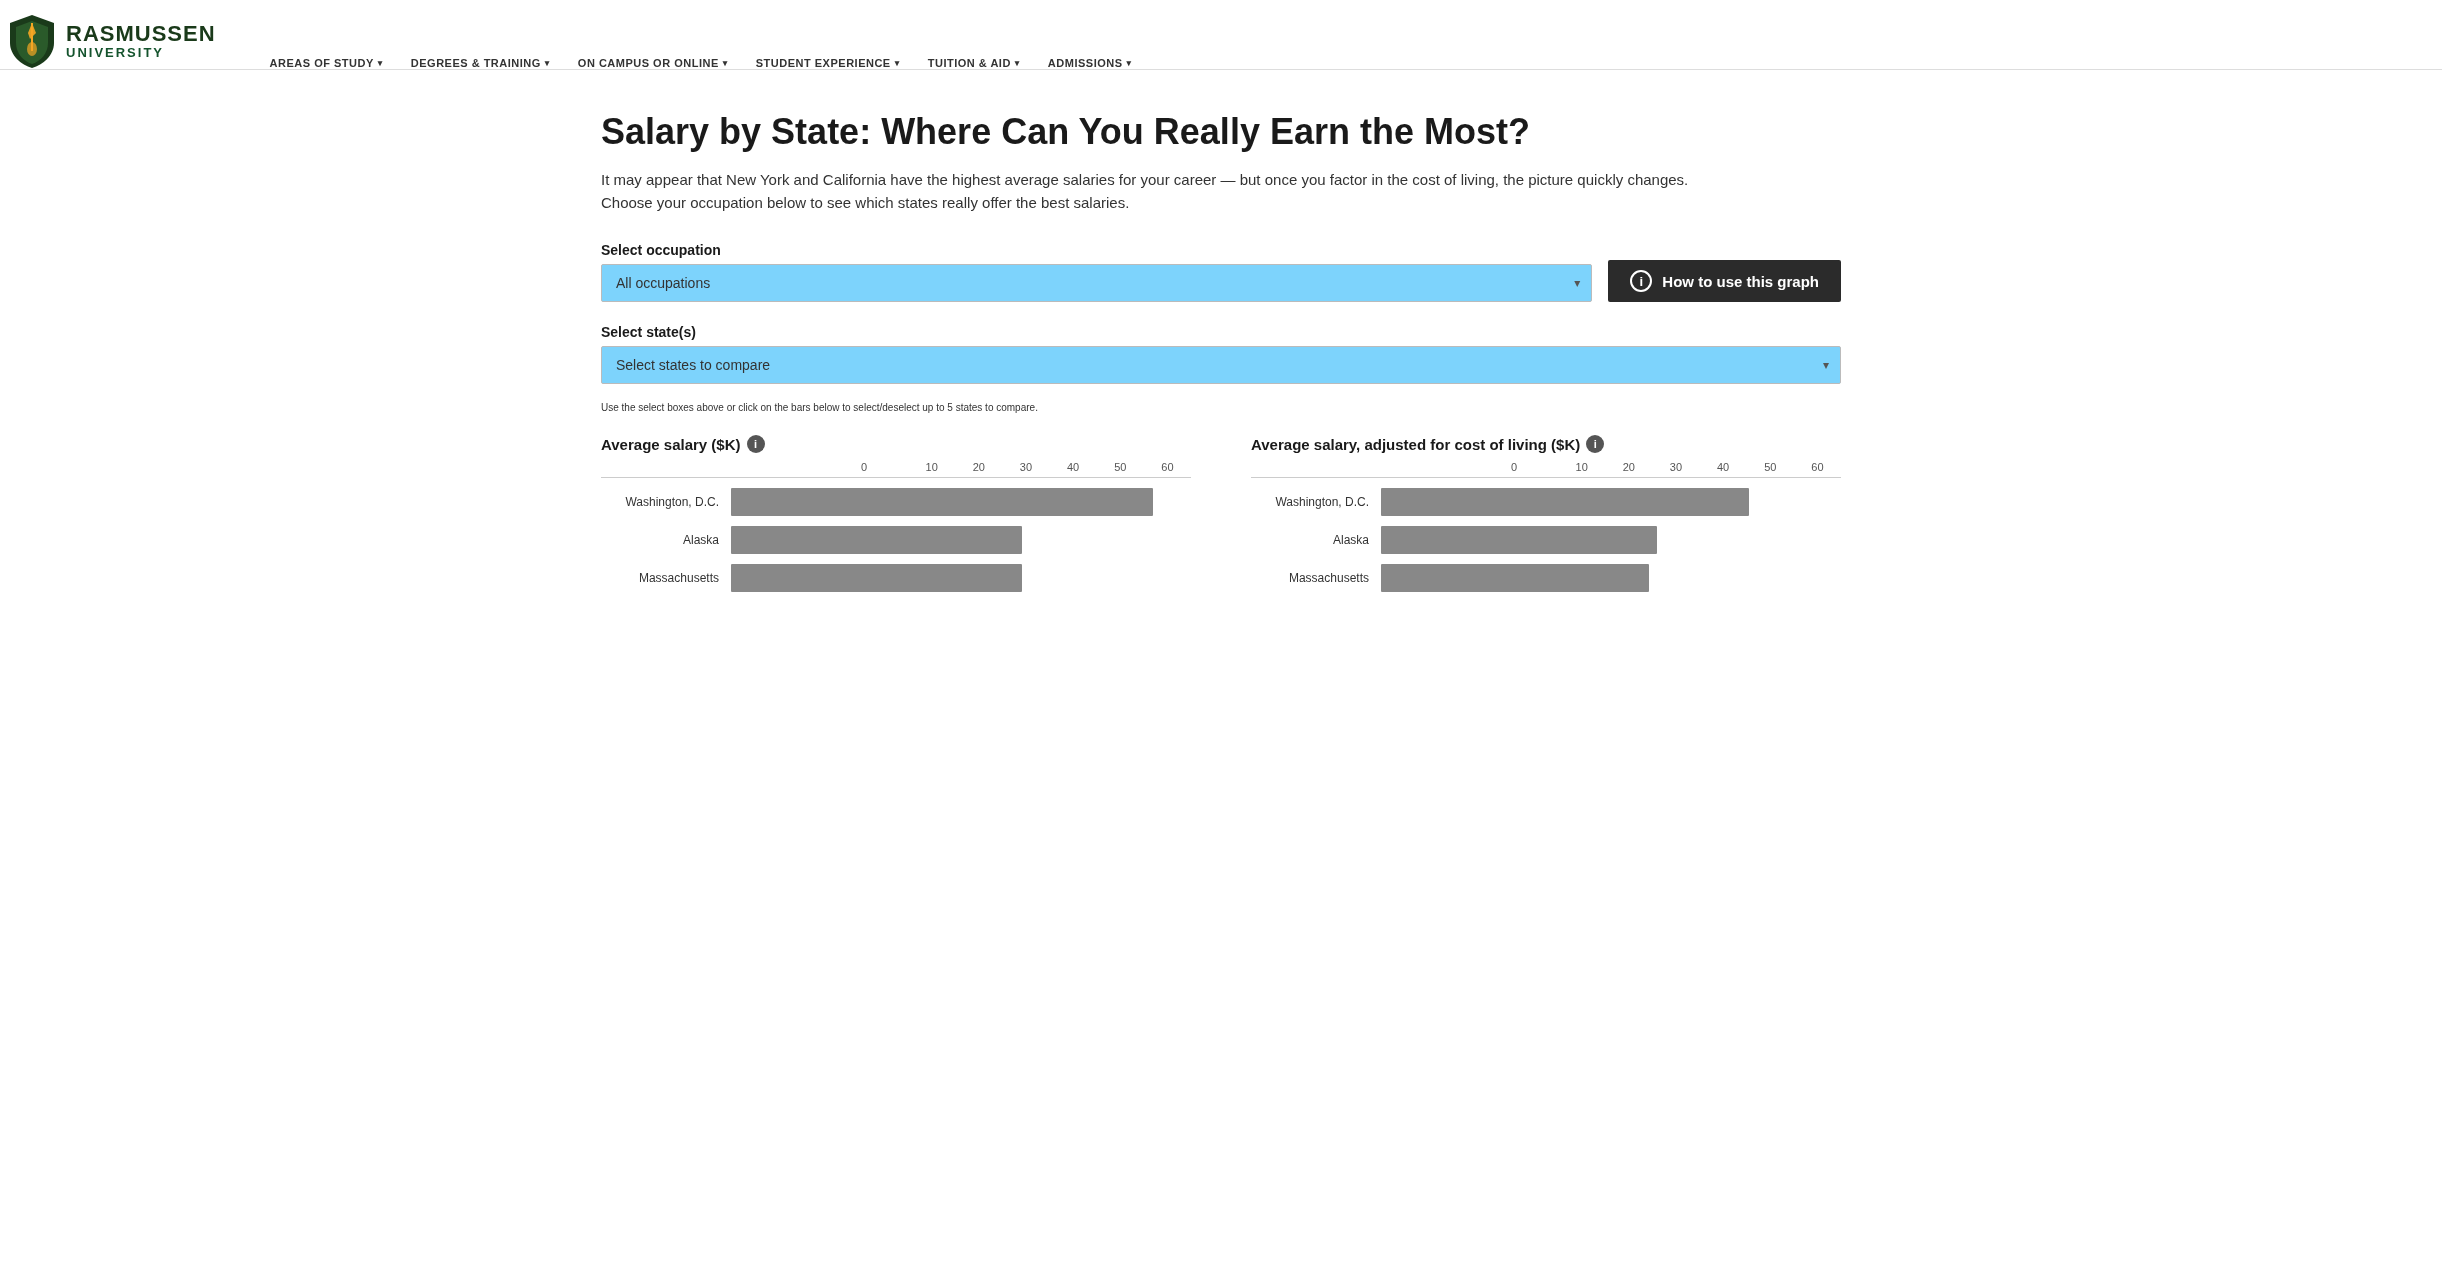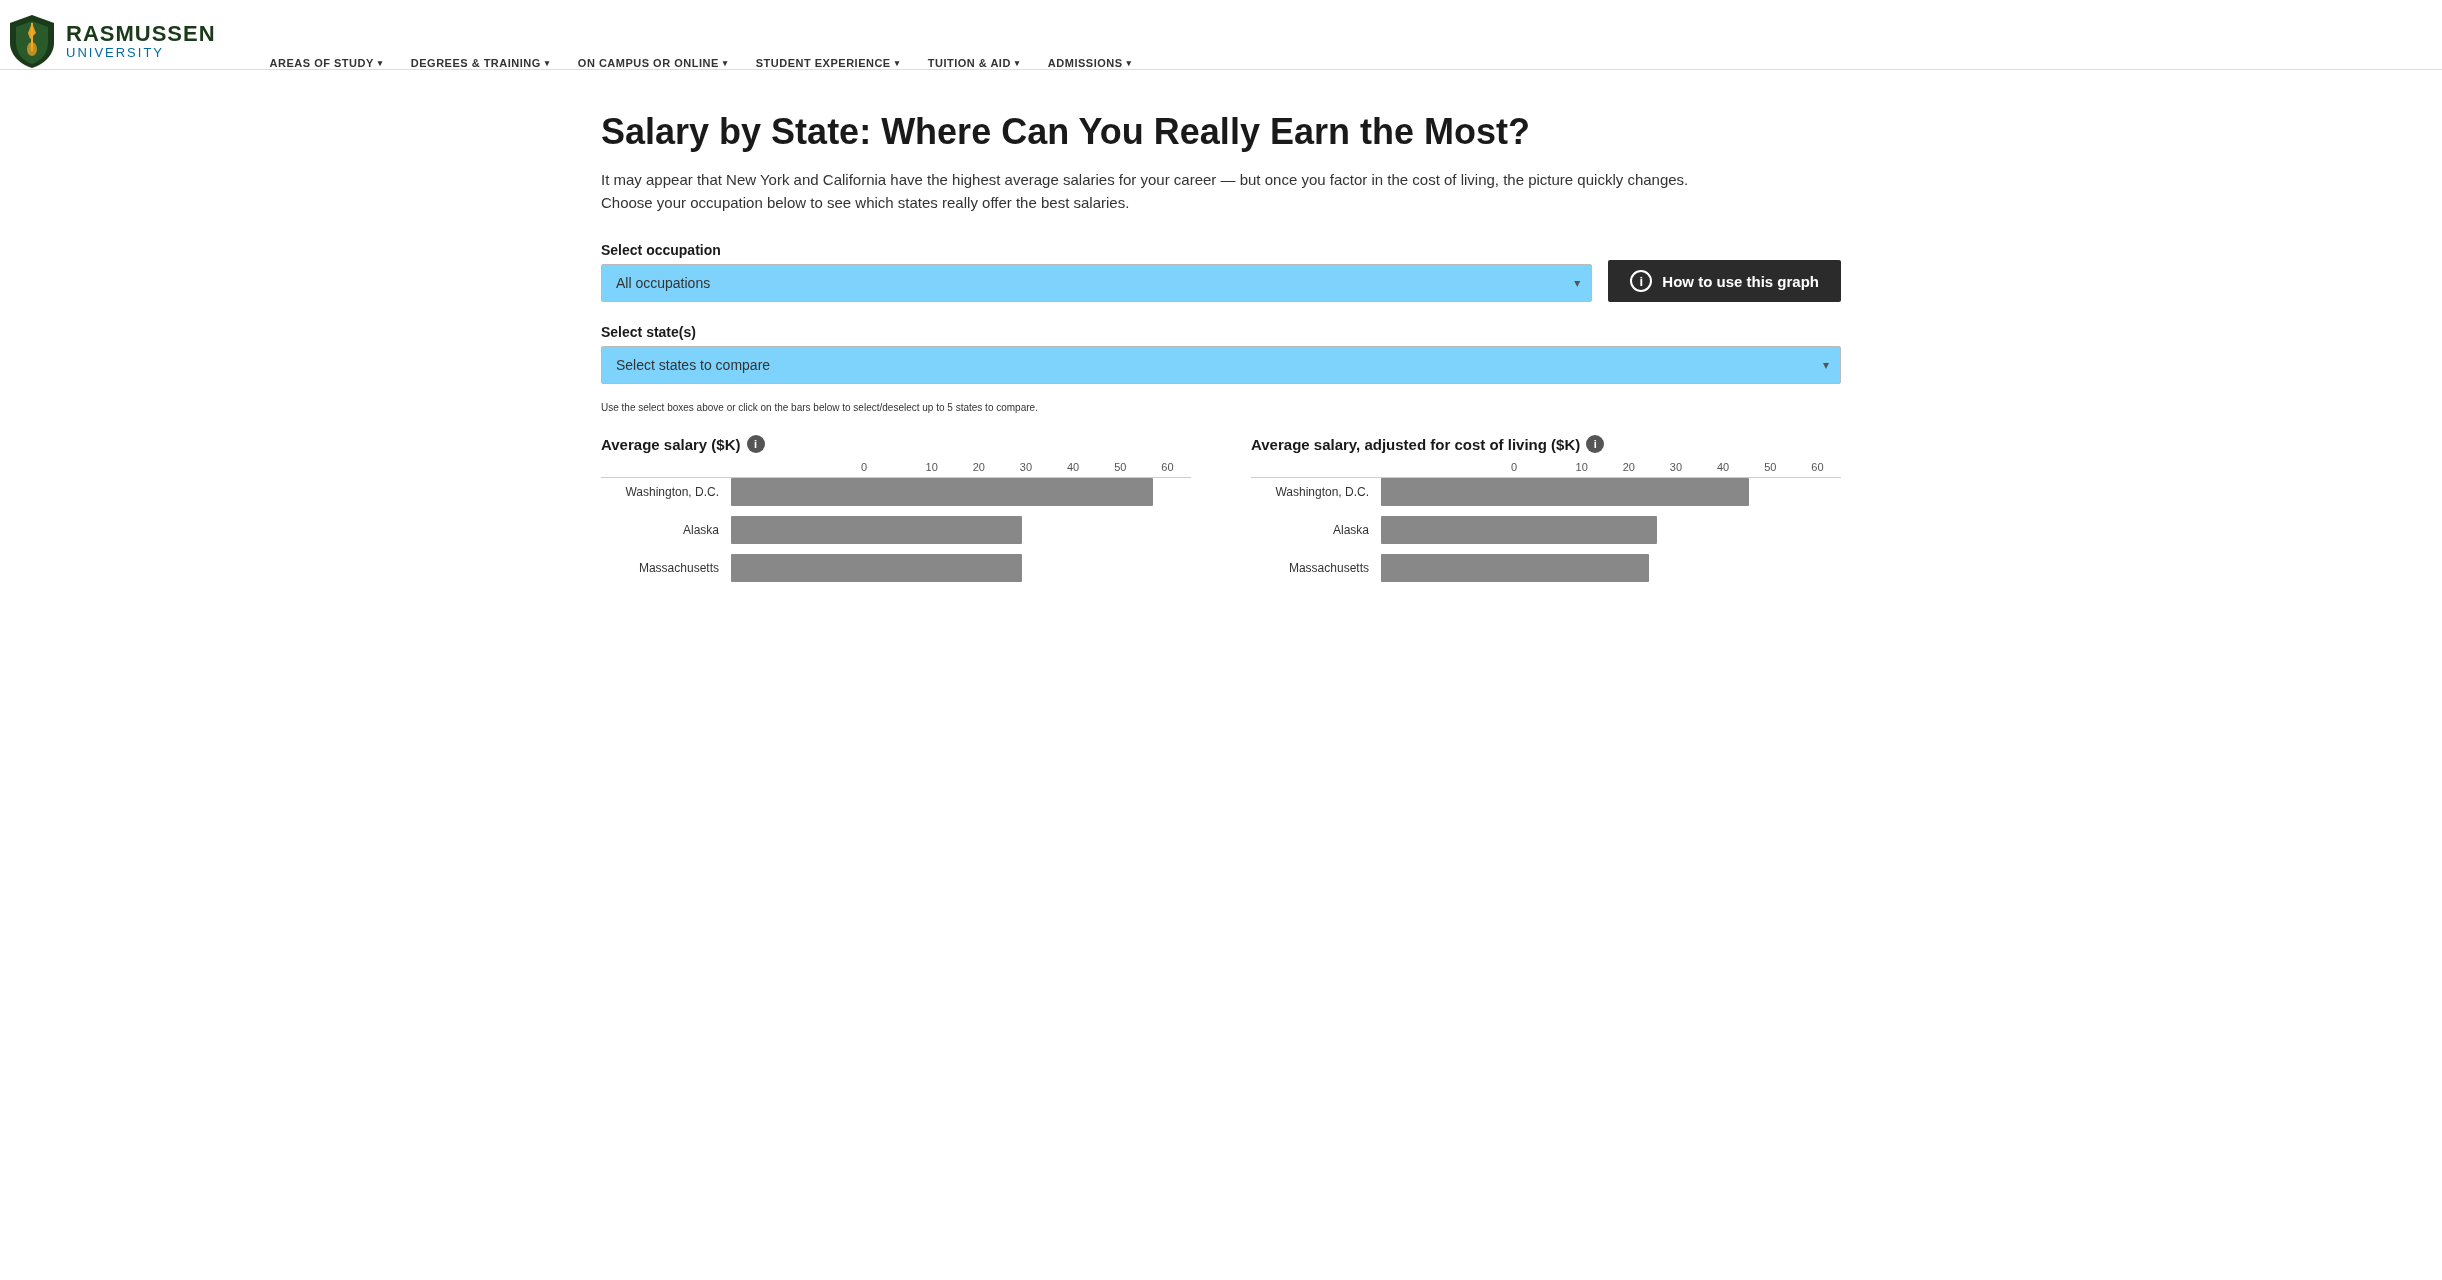--- a/index.html
+++ b/index.html
@@ -31,22 +31,22 @@
       line-height: 1.1;
     }
     .logo-text .rasmussen {
       font-size: 22px;
       font-weight: 900;
       color: #1a3a1a;
       letter-spacing: 1px;
     }
     .logo-text .university {
       font-size: 13px;
-      font-weight: 400;
-      color: #0369a1;
+      font-weight: 700;
+      color: #14532d;
       letter-spacing: 2px;
     }
     .nav-links {
       display: flex;
       align-items: center;
       gap: 0;
       list-style: none;
     }
     .nav-links li a {
       text-decoration: none;
@@ -208,20 +208,21 @@
     .axis-label {
       font-size: 11px;
       color: #555;
       flex: 1;
       text-align: center;
     }
     .axis-label:first-child { text-align: left; }
 
     .chart-area {
       border-top: 1px solid #ccc;
+      padding-top: 10px;
     }
     .bar-row {
       display: flex;
       align-items: center;
       margin-bottom: 10px;
     }
     .bar-state-label {
       width: 130px;
       font-size: 12px;
       color: #333;

